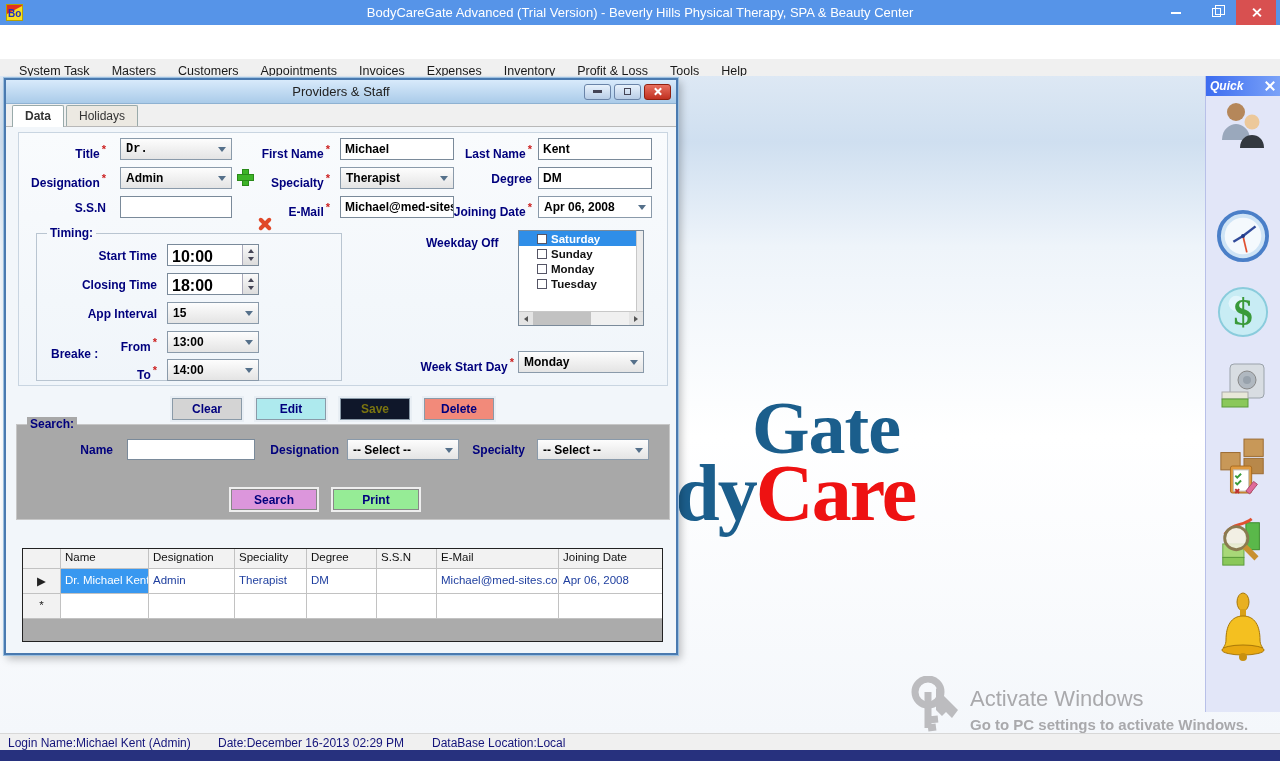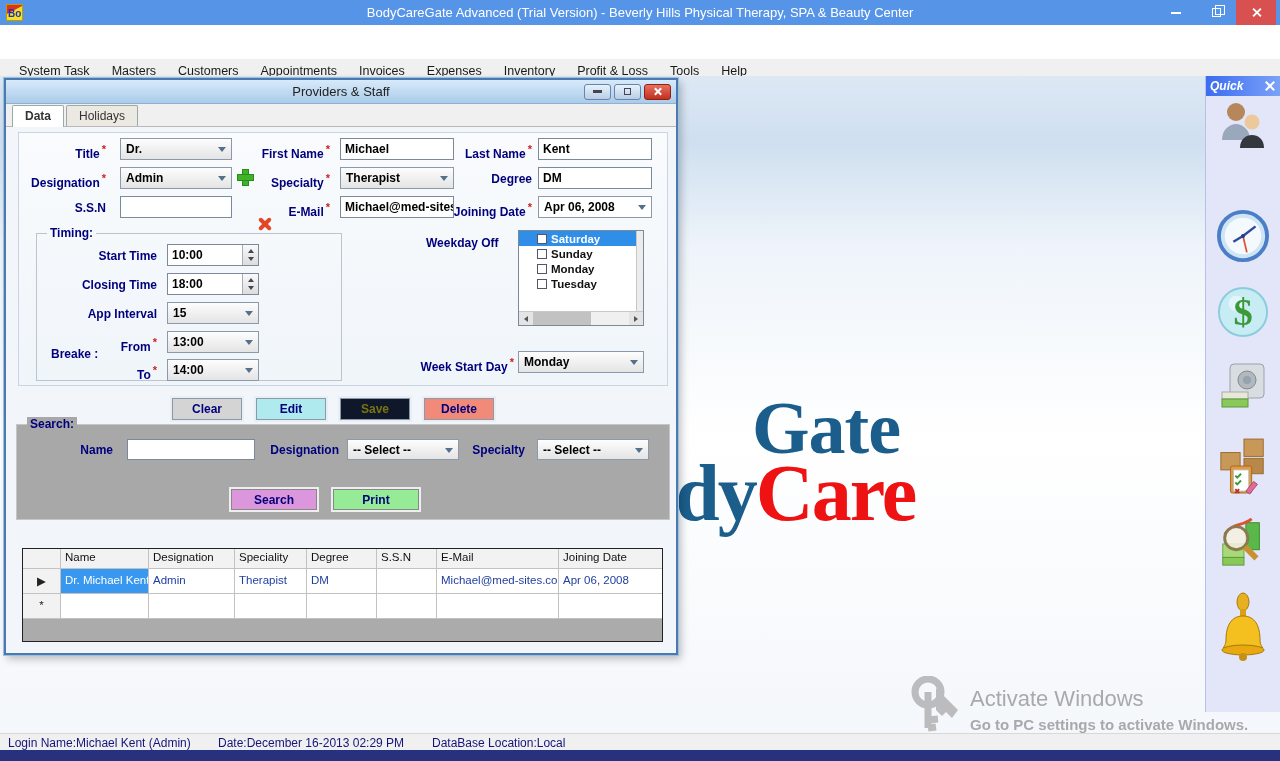--- a/index.html
+++ b/index.html
@@ -71,21 +71,21 @@
 
   .form-box { position:absolute; left:12px; top:52px; width:650px; height:254px; border:1px solid #c9d5e1; background:linear-gradient(#f9fbfd,#f0f5fa); }
 
   .flbl { position:absolute; color:#00007d; font-weight:bold; font-size:12px; text-align:right; white-space:nowrap; }
   .req { color:#cc2020; font-size:11px; vertical-align:super; margin-left:2px; }
   .tin { position:absolute; height:22px; border:1px solid #7a8a9a; background:#fff; font-family:"Liberation Sans",sans-serif; font-weight:bold; font-size:12px; padding-left:4px; color:#000; }
   .combo { position:absolute; height:22px; background:linear-gradient(#fdfdfd,#e4e4e4); border:1px solid #8a9aaa; display:flex; align-items:center; font-weight:bold; font-size:12px; padding-left:5px; color:#000; }
   .combo.white { background:#fff; }
   .combo .arr { position:absolute; right:5px; top:8px; width:0; height:0; border-left:4px solid transparent; border-right:4px solid transparent; border-top:5px solid #55708a; }
   .spinbox { position:absolute; height:22px; border:1px solid #7a8a9a; background:#fff; }
-  .spinbox .v { position:absolute; left:4px; top:3px; font-weight:bold; font-size:12px; }
+  .spinbox .v { position:absolute; left:4px; top:3px; font-weight:bold; font-size:16px; }
   .spinner { position:absolute; right:0; top:0; bottom:0; width:16px; border-left:1px solid #aab; background:linear-gradient(#fafafa,#dcdcdc); display:flex; flex-direction:column; align-items:center; justify-content:space-evenly; }
   .tri-up { width:0;height:0;border-left:3px solid transparent;border-right:3px solid transparent;border-bottom:4px solid #445; }
   .tri-dn { width:0;height:0;border-left:3px solid transparent;border-right:3px solid transparent;border-top:4px solid #445; }
 
   .groupbox { position:absolute; border:1px solid #b9c5d1; }
   .grouplbl { position:absolute; top:-8px; left:10px; background:#f6f9fc; padding:0 3px; color:#00007d; font-weight:bold; font-size:12px; }
 
   .plus-ico { position:absolute; width:15px; height:15px; }
   .plus-ico:before { content:""; position:absolute; left:5px; top:0; width:5px; height:15px; background:#3db428; border:1px solid #2a8a1a; }
   .plus-ico:after { content:""; position:absolute; left:0; top:5px; width:15px; height:5px; background:#3db428; border:1px solid #2a8a1a; }
@@ -370,21 +370,21 @@
       </div>
     </div>
     <div class="tabs">
       <div class="tab active">Data</div>
       <div class="tab">Holidays</div>
     </div>
 
     <div class="form-box"></div>
 
     <div class="flbl" style="left:20px;top:63px;width:80px;"><span>Title</span><span class="req">*</span></div>
-    <div class="combo" style="left:114px;top:58px;width:112px;">
+    <div class="combo" style="left:114px;top:58px;width:112px;font-family:Liberation Mono, monospace;">
         <span>Dr.</span>
         <span class="arr"></span>
       </div>
     <div class="flbl" style="left:240px;top:63px;width:84px;"><span>First Name</span><span class="req">*</span></div>
     <input class="tin" style="left: 334px; top: 58px; width: 114px;" value="Michael">
     <div class="flbl" style="left:448px;top:63px;width:78px;"><span>Last Name</span><span class="req">*</span></div>
     <input class="tin" style="left: 532px; top: 58px; width: 114px;" value="Kent">
 
     <div class="flbl" style="left:14px;top:92px;width:86px;"><span>Designation</span><span class="req">*</span></div>
     <div class="combo" style="left:114px;top:87px;width:112px;">

